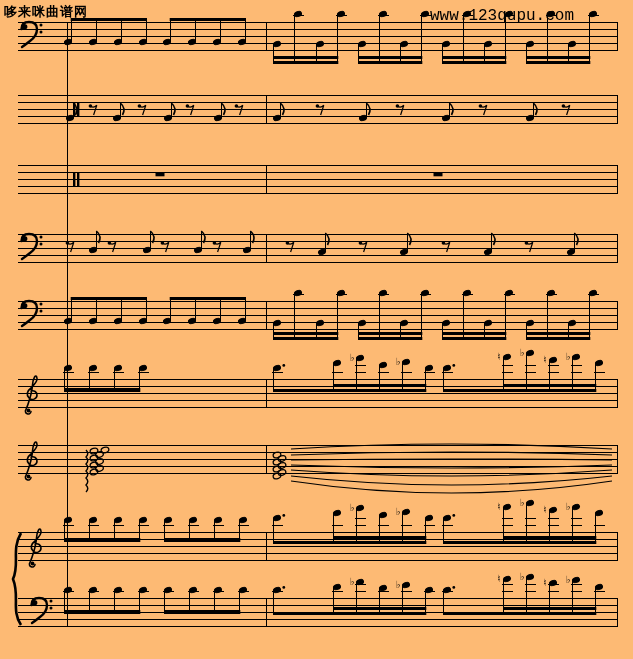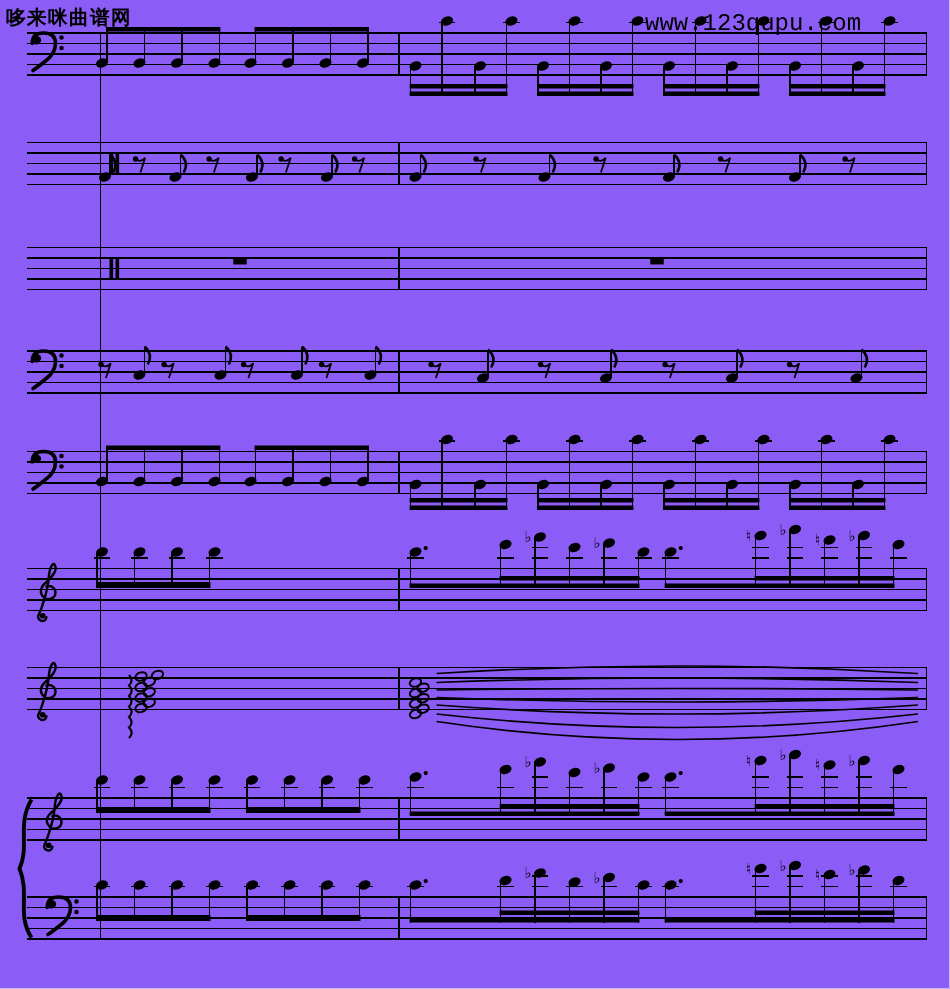--- a/index.html
+++ b/index.html
@@ -1,16 +1,16 @@
 <!DOCTYPE html>
 <html><head>
 <meta charset="utf-8">
 <style>
   html,body{margin:0;padding:0;background:#fff;}
-  #page{position:relative;width:633px;height:659px;background:#8b5cf6;overflow:hidden;
+  #page{position:relative;width:633px;height:659px;background:#fdba74;overflow:hidden;
         font-family:"Liberation Sans",sans-serif;}
   #site-name{position:absolute;left:4px;top:3px;font-size:13px;font-weight:600;
              letter-spacing:1px;color:#000;font-family:"Liberation Sans",sans-serif;}
   #site-url{position:absolute;left:430px;top:7px;font-size:16px;color:#000;
             font-family:"Liberation Mono","DejaVu Sans Mono",monospace;}
   svg{position:absolute;left:0;top:0;}
   .acc{font-family:"DejaVu Sans",sans-serif;}
 </style>
 </head>
 <body>

